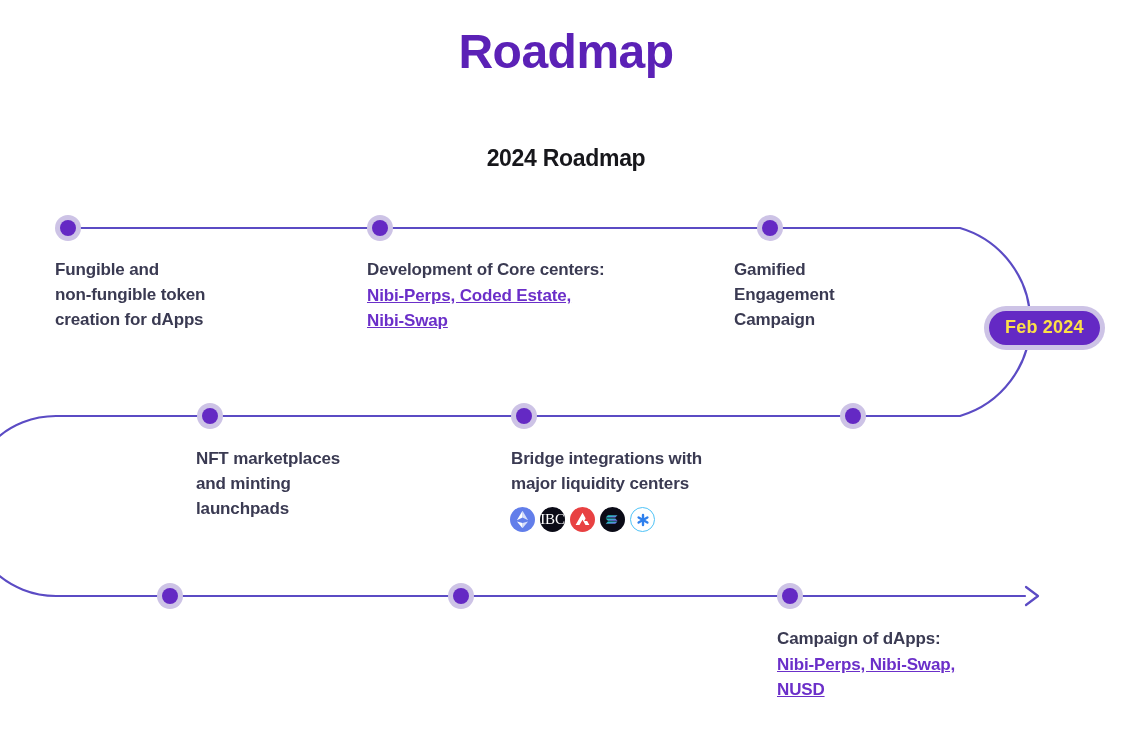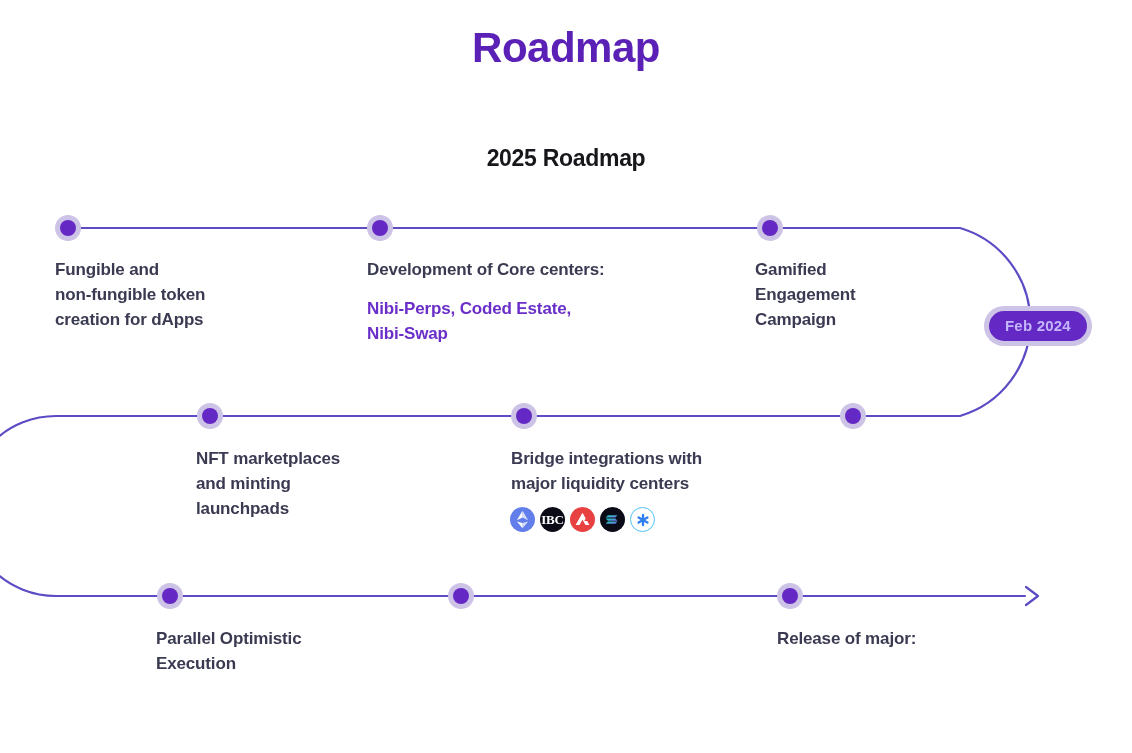--- a/index.html
+++ b/index.html
@@ -10,21 +10,21 @@
     font-family:"Liberation Sans","DejaVu Sans",sans-serif;
     overflow:hidden;
     position:relative;
   }
   #root{position:relative;width:1132px;height:753px;}
 
   
   .page-title{
     position:absolute;left:0;top:24px;width:1132px;
     text-align:center;
-    font-size:42px;font-weight:700;
+    font-size:48px;font-weight:700;
     letter-spacing:-0.5px;
     color:#5b21b6;
   }
   .section-title{
     position:absolute;left:0;top:145px;width:1132px;
     text-align:center;
     font-size:23px;font-weight:700;
     letter-spacing:-0.3px;
     color:#17171b;
   }
@@ -56,34 +56,34 @@
     line-height:1.47;
     font-weight:700;
     letter-spacing:-0.15px;
     color:#3a3a52;
   }
   .ms .sub{
     display:block;
     color:#6b2fc9;
     font-weight:700;
   }
-  .ms .sub.gap{margin-top:14px;}
+  .ms .sub.gap{margin-top:1px;text-decoration:underline;}
 
   
   .badge{
     position:absolute;
     left:984px;top:306px;
     padding:5px 5px;
     background:#cdc3e6;
     border-radius:999px;
   }
   .badge-inner{
     background:#6429c4;
-    color:#c4b5fd;
-    font-size:15px;
+    color:#fde047;
+    font-size:18px;
     font-weight:700;
     letter-spacing:0.2px;
     border-radius:999px;
     padding:6px 16px 7px 16px;
     white-space:nowrap;
   }
 
   
   .chains{
     position:absolute;
@@ -98,31 +98,31 @@
     display:flex;align-items:center;justify-content:center;
     box-sizing:border-box;
     overflow:hidden;
   }
   .chip-eth{background:#627eea;}
   .chip-ibc{background:#0b0b17;}
   .chip-avax{background:#e84142;}
   .chip-sol{background:#0b0b17;}
   .chip-x{background:#ffffff;border:1.6px solid #4fc3f7;}
   .ibc-text{
-    color:#ffffff;font-size:13px;font-weight:700;
+    color:#ffffff;font-size:15px;font-weight:400;
     letter-spacing:-0.2px;font-family:"Liberation Serif",serif;
   }
 </style>
 </head>
 <body>
 
 <div id="root">
 
   <div class="page-title">Roadmap</div>
-  <div class="section-title">2025 Roadmap</div>
+  <div class="section-title">2024 Roadmap</div>
 
   <svg id="track" viewBox="0 0 1132 753" xmlns="http://www.w3.org/2000/svg">
     <g fill="none" stroke="#5b4bc4" stroke-width="2.2" stroke-linecap="round">
 
       <path d="M 68 228 H 960 A 98 98 0 0 1 960 416 H 210"></path>
 
       <path d="M 210 416 H 56 A 90 90 0 0 0 56 596 H 1025"></path>
     </g>
 
     <path d="M 1026 587 L 1038 596 L 1026 605" fill="none" stroke="#5b4bc4" stroke-width="2.2" stroke-linecap="round" stroke-linejoin="round"></path>
@@ -142,40 +142,38 @@
 
   <div class="ms" style="left:55px;top:258px;width:230px">
     <span>Fungible and<br>non-fungible token<br>creation for dApps</span>
   </div>
 
   <div class="ms" style="left:367px;top:258px;width:330px">
     <span>Development of Core centers:</span>
     <span class="sub gap">Nibi-Perps, Coded Estate,<br>Nibi-Swap</span>
   </div>
 
-  <div class="ms" style="left:755px;top:258px;width:220px">
+  <div class="ms" style="left:734px;top:258px;width:220px">
     <span>Gamified<br>Engagement<br>Campaign</span>
   </div>
 
   <div class="ms" style="left:511px;top:447px;width:270px">
     <span>Bridge integrations with<br>major liquidity centers</span>
   </div>
 
   <div class="ms" style="left:196px;top:447px;width:220px">
     <span>NFT marketplaces<br>and minting<br>launchpads</span>
   </div>
 
 
-  <div class="ms" style="left:156px;top:627px;width:240px">
-    <span>Parallel Optimistic<br>Execution</span>
-  </div>
 
 
   <div class="ms" style="left:777px;top:627px;width:250px">
-    <span>Release of major:</span>
+    <span>Campaign of dApps:</span>
+    <span class="sub gap">Nibi-Perps, Nibi-Swap,<br>NUSD</span>
   </div>
 
   <div class="badge">
     <div class="badge-inner">Feb 2024</div>
   </div>
 
   <div class="chains">
 
     <div class="chip chip-eth">
       <svg viewBox="0 0 24 24" width="25" height="25" aria-hidden="true">

